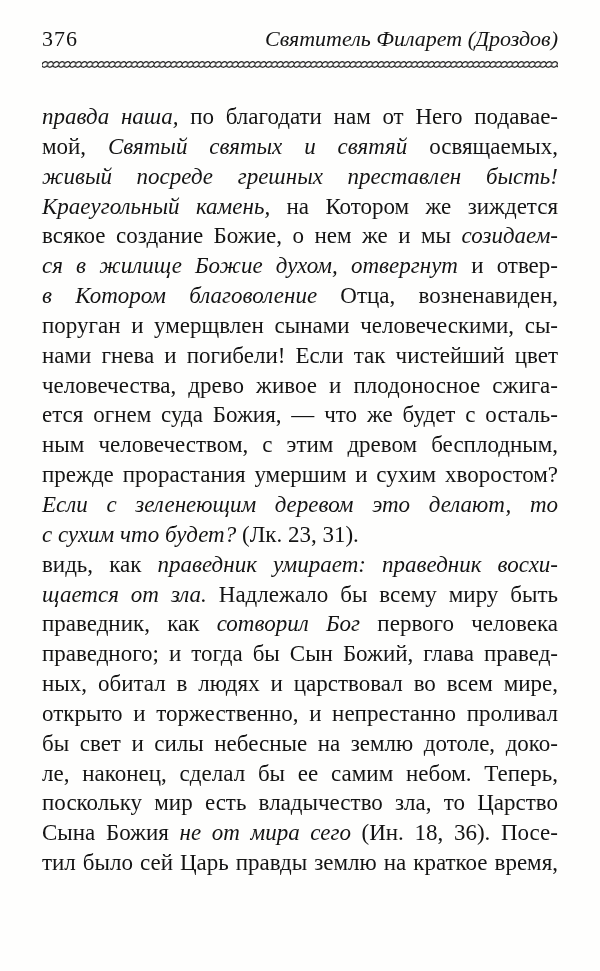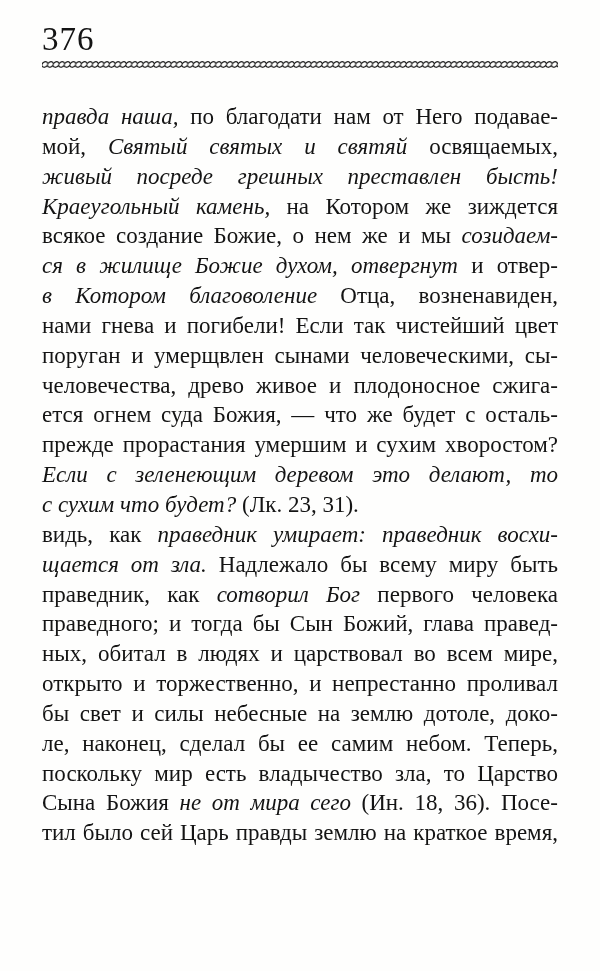--- a/index.html
+++ b/index.html
@@ -14,21 +14,21 @@
   .page {
     box-sizing: border-box;
     width: 600px;
     height: 971px;
     padding: 25px 42px 0 42px;
   }
   .page-header {
     display: flex;
     justify-content: space-between;
     align-items: baseline;
-    font-size: 33px;
+    font-size: 22px;
     line-height: 28px;
   }
   .page-number {
     font-style: normal;
     letter-spacing: 1px;
   }
   .running-head {
     font-style: italic;
   }
   .rope-rule {
@@ -53,43 +53,45 @@
     padding-left: 27px;
   }
   .line i { font-style: italic; }
 </style>
 </head>
 <body>
 
 <div class="page">
   <header class="page-header">
     <span class="page-number">376</span>
+    <span class="running-head">Святитель Филарет (Дроздов)</span>
   </header>
 
   <svg class="rope-rule" width="516" height="9" viewBox="0 0 516 9" aria-hidden="true">
     <defs>
       <pattern id="ropePat" width="5.6" height="9" patternUnits="userSpaceOnUse">
         <ellipse cx="2.8" cy="4.5" rx="3.2" ry="2.5" fill="none" stroke="#1a1a1a" stroke-width="1.25" transform="rotate(-35 2.8 4.5)"></ellipse>
       </pattern>
     </defs>
     <rect x="0" y="0" width="516" height="9" fill="url(#ropePat)"></rect>
   </svg>
 
   <main class="page-body">
       <div class="line"><i>правда наша,</i><span> по благодати нам от Него подавае-</span></div>
       <div class="line"><span>мой, </span><i>Святый святых и святяй </i><span>освящаемых,</span></div>
       <div class="line"><i>живый посреде грешных преставлен бысть!</i></div>
       <div class="line"><i>Краеугольный камень,</i><span> на Котором же зиждется</span></div>
       <div class="line"><span>всякое создание Божие, о нем же и мы </span><i>созидаем-</i></div>
       <div class="line"><i>ся в жилище Божие духом, отвергнут</i><span> и отвер-</span></div>
       <div class="line"><i>в Котором благоволение </i><span>Отца, возненавиден,</span></div>
+      <div class="line"><span>поруган и умерщвлен сынами человеческими, сы-</span></div>
       <div class="line"><span>нами гнева и погибели! Если так чистейший цвет</span></div>
-      <div class="line"><span>поруган и умерщвлен сынами человеческими, сы-</span></div>
       <div class="line"><span>человечества, древо живое и плодоносное сжига-</span></div>
       <div class="line"><span>ется огнем суда Божия, — что же будет с осталь-</span></div>
+      <div class="line"><span>ным человечеством, с этим древом бесплодным,</span></div>
       <div class="line"><span>прежде прорастания умершим и сухим хворостом?</span></div>
       <div class="line"><i>Если с зеленеющим деревом это делают, то</i></div>
       <div class="line no-just"><i>с сухим что будет?</i><span> (Лк. 23, 31).</span></div>
       <div class="line"><span>видь, как </span><i>праведник умирает: праведник восхи-</i></div>
       <div class="line"><i>щается от зла.</i><span> Надлежало бы всему миру быть</span></div>
       <div class="line"><span>праведник, как </span><i>сотворил Бог</i><span> первого человека</span></div>
       <div class="line"><span>праведного; и тогда бы Сын Божий, глава правед-</span></div>
       <div class="line"><span>ных, обитал в людях и царствовал во всем мире,</span></div>
       <div class="line"><span>открыто и торжественно, и непрестанно проливал</span></div>
       <div class="line"><span>бы свет и силы небесные на землю дотоле, доко-</span></div>

